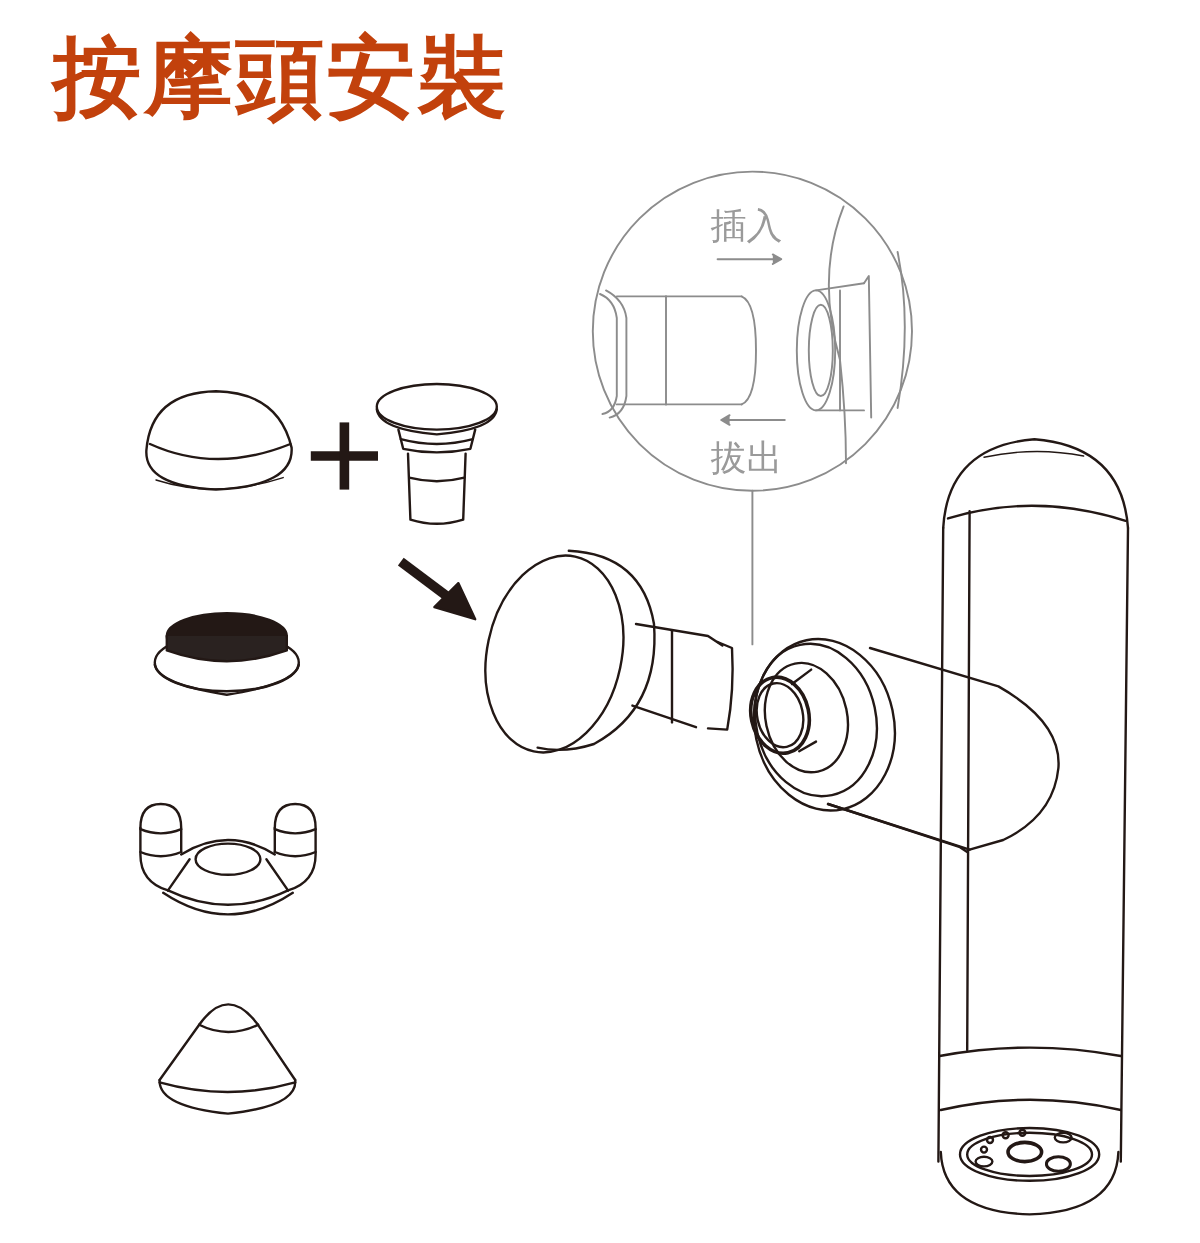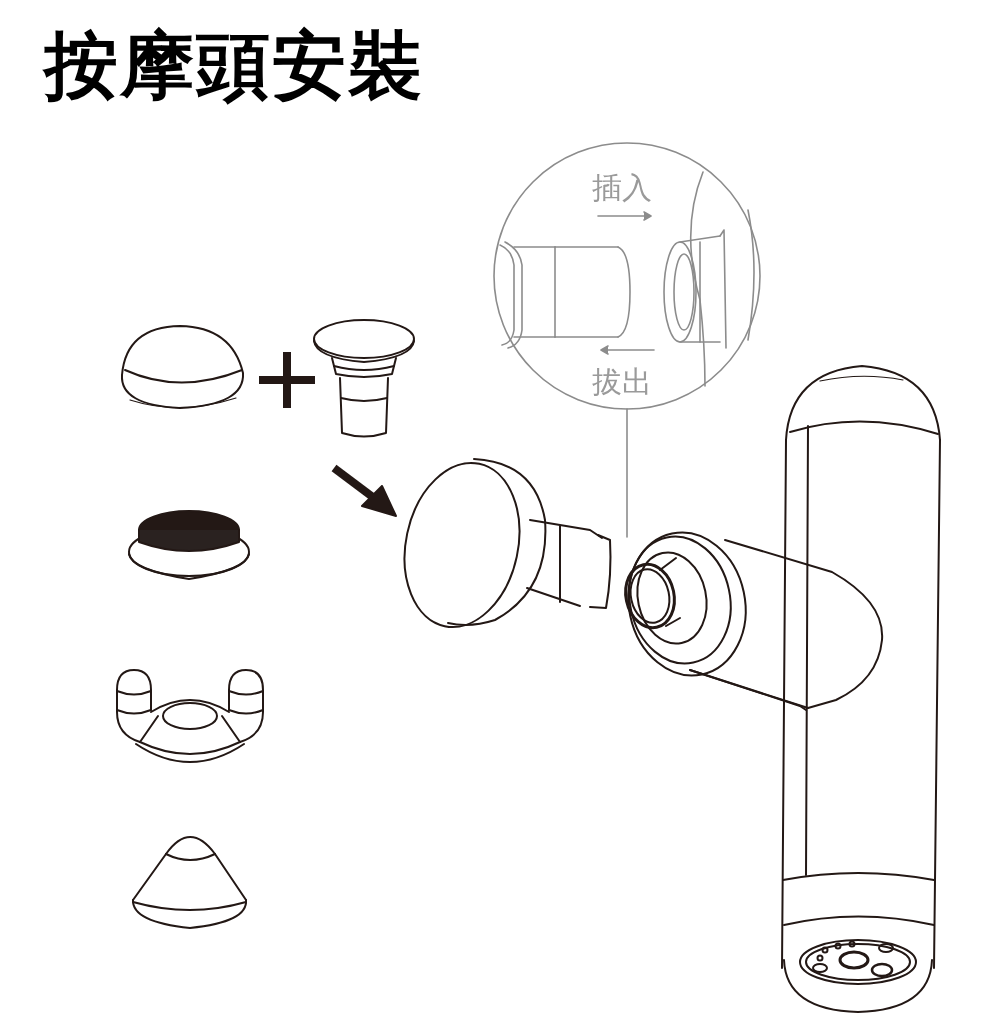--- a/index.html
+++ b/index.html
@@ -1,19 +1,19 @@
 <!DOCTYPE html>
 <html><head>
   <meta charset="utf-8">
   <style>
     html, body { margin: 0; padding: 0; background: #ffffff; }
     body { width: 1000px; height: 1036px; position: relative; overflow: hidden;
            font-family: "DejaVu Sans", sans-serif; }
     .title { position: absolute; left: 44px; top: 28px; font-size: 74px; font-weight: 900;
-             color: #000000; letter-spacing: 2px; line-height: 1; margin: 0;
+             color: #c2410c; letter-spacing: 2px; line-height: 1; margin: 0;
              font-family: "DejaVu Sans", sans-serif; }
     svg.art { position: absolute; left: 0; top: 0; }
     .lbl { font-family: "DejaVu Sans", sans-serif; fill: #9a9a9a; font-size: 30px; }
   </style>
 </head>
 <body>
 
 <h1 class="title">按摩頭安裝</h1>
 
 <svg class="art" width="1000" height="1036" viewBox="0 0 1000 1036" fill="none" stroke="#231815" stroke-width="2" stroke-linejoin="round" stroke-linecap="round">

